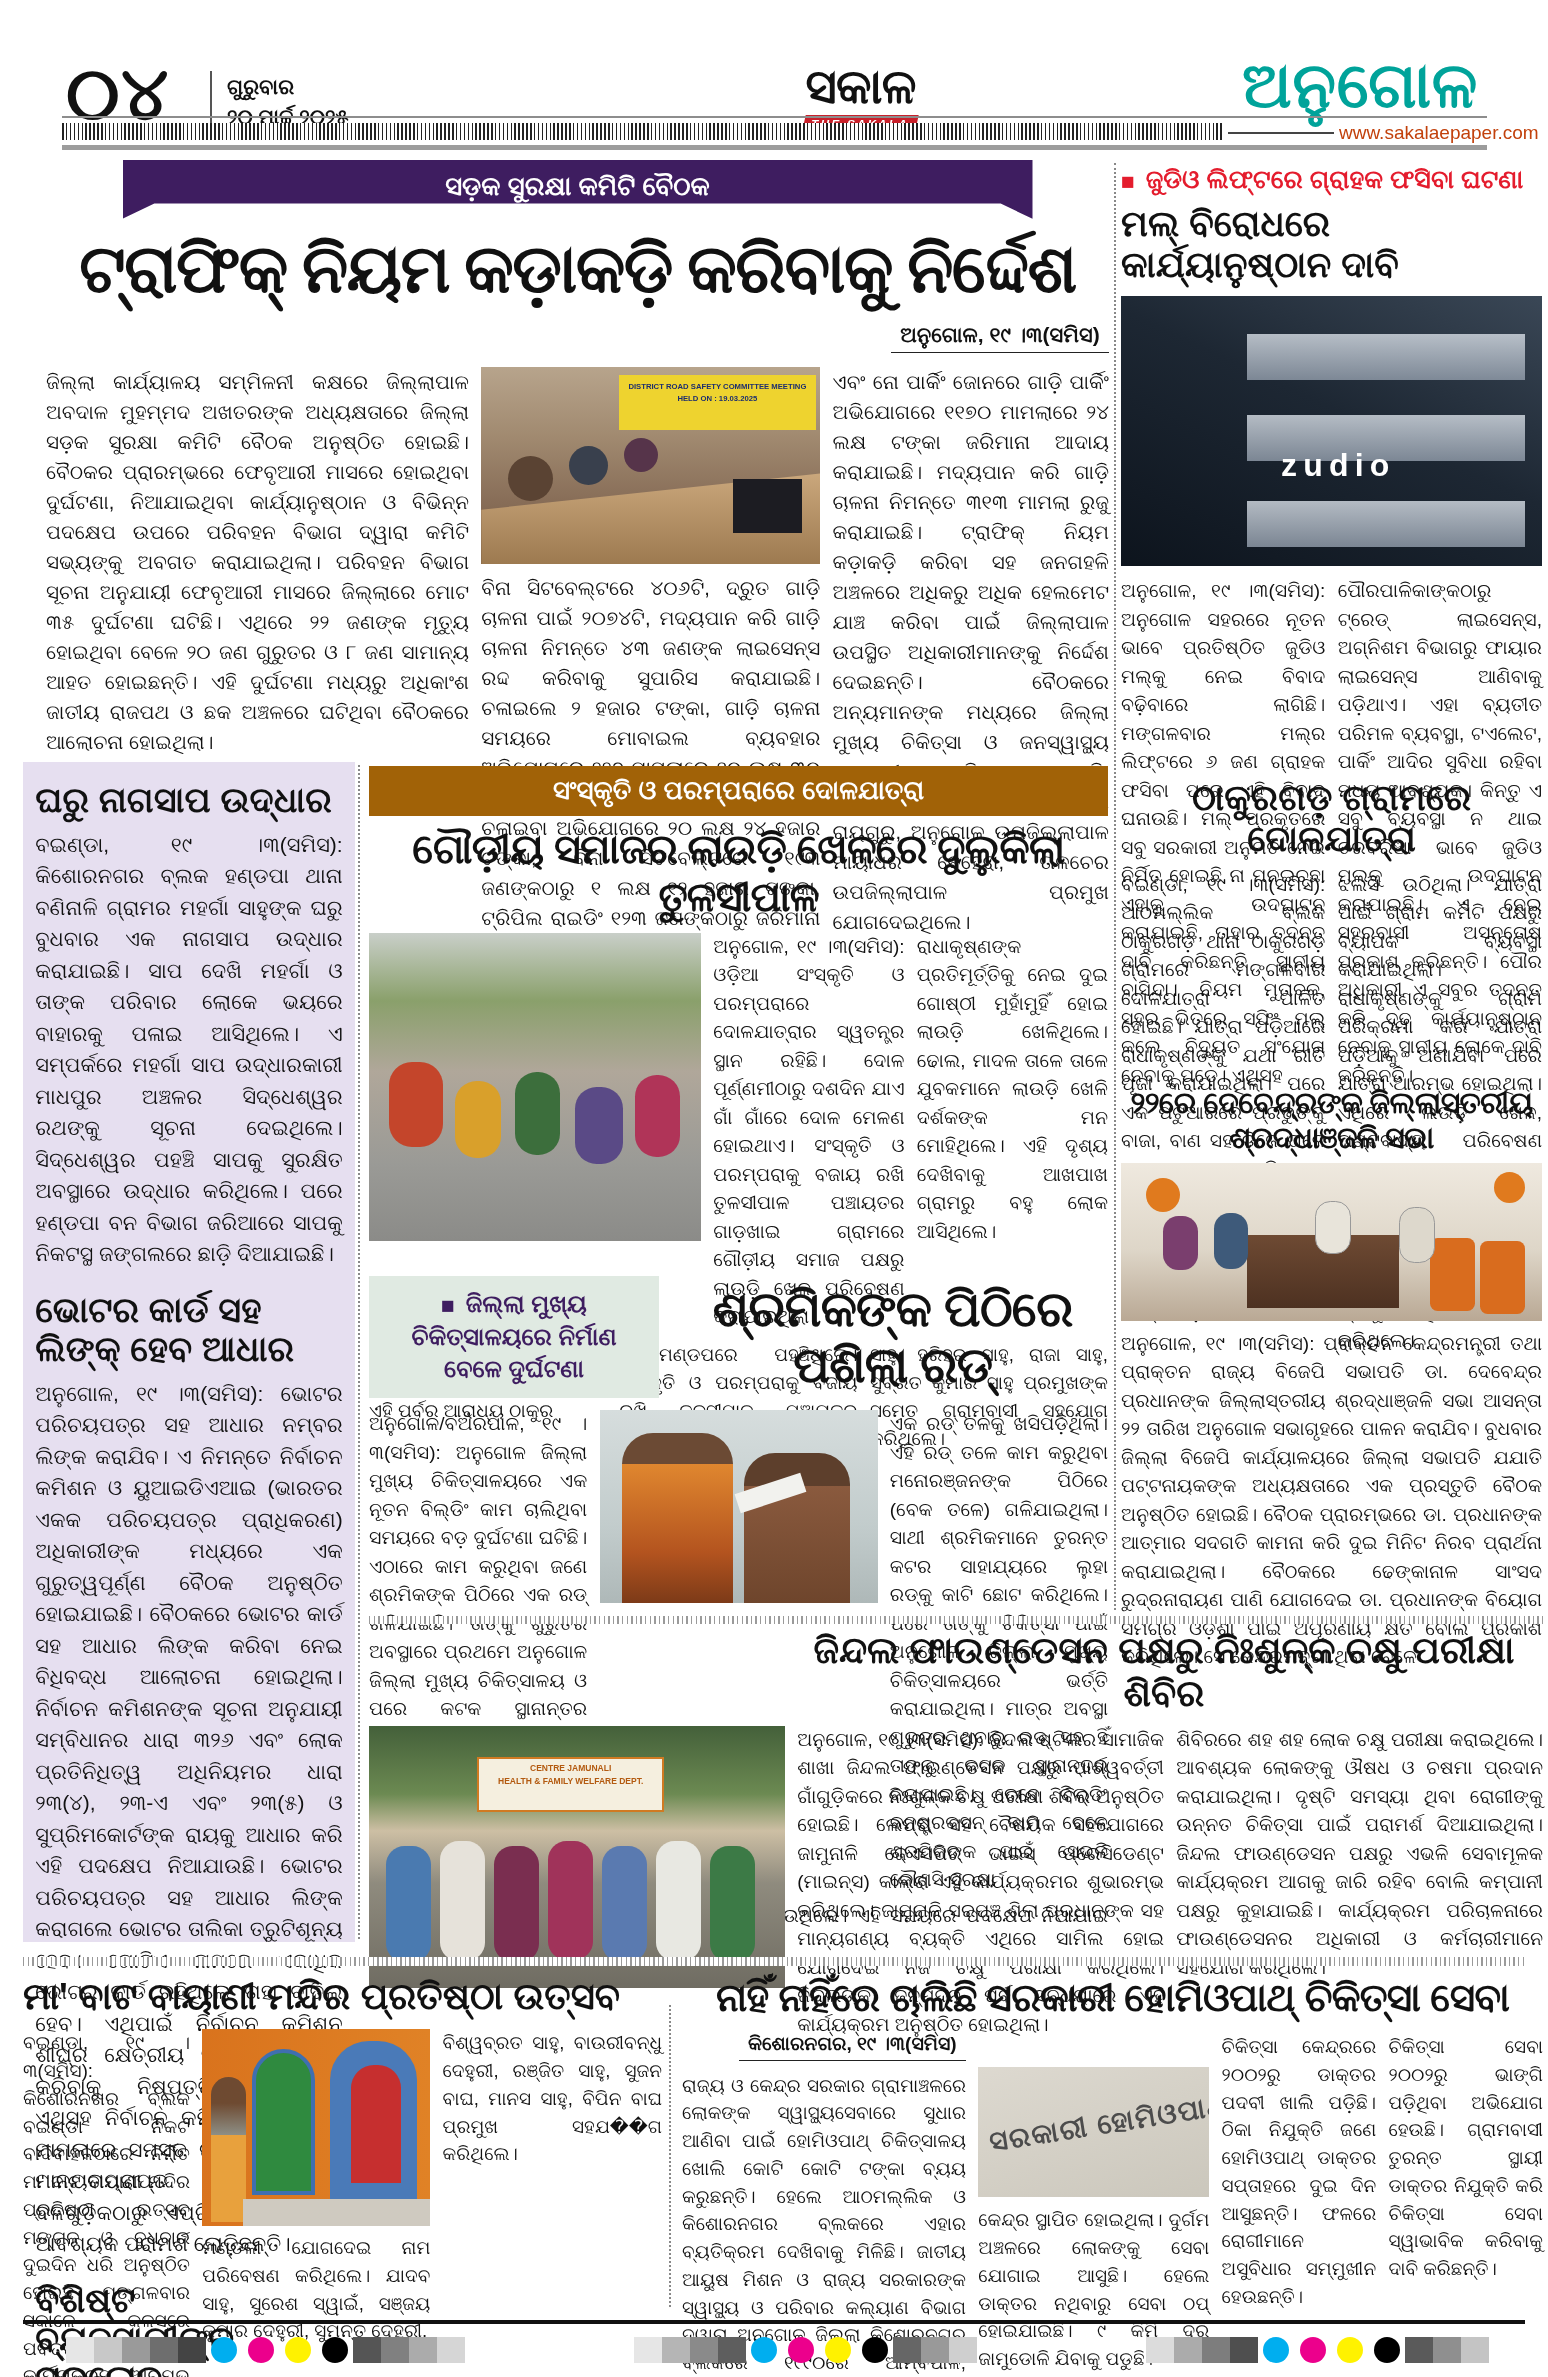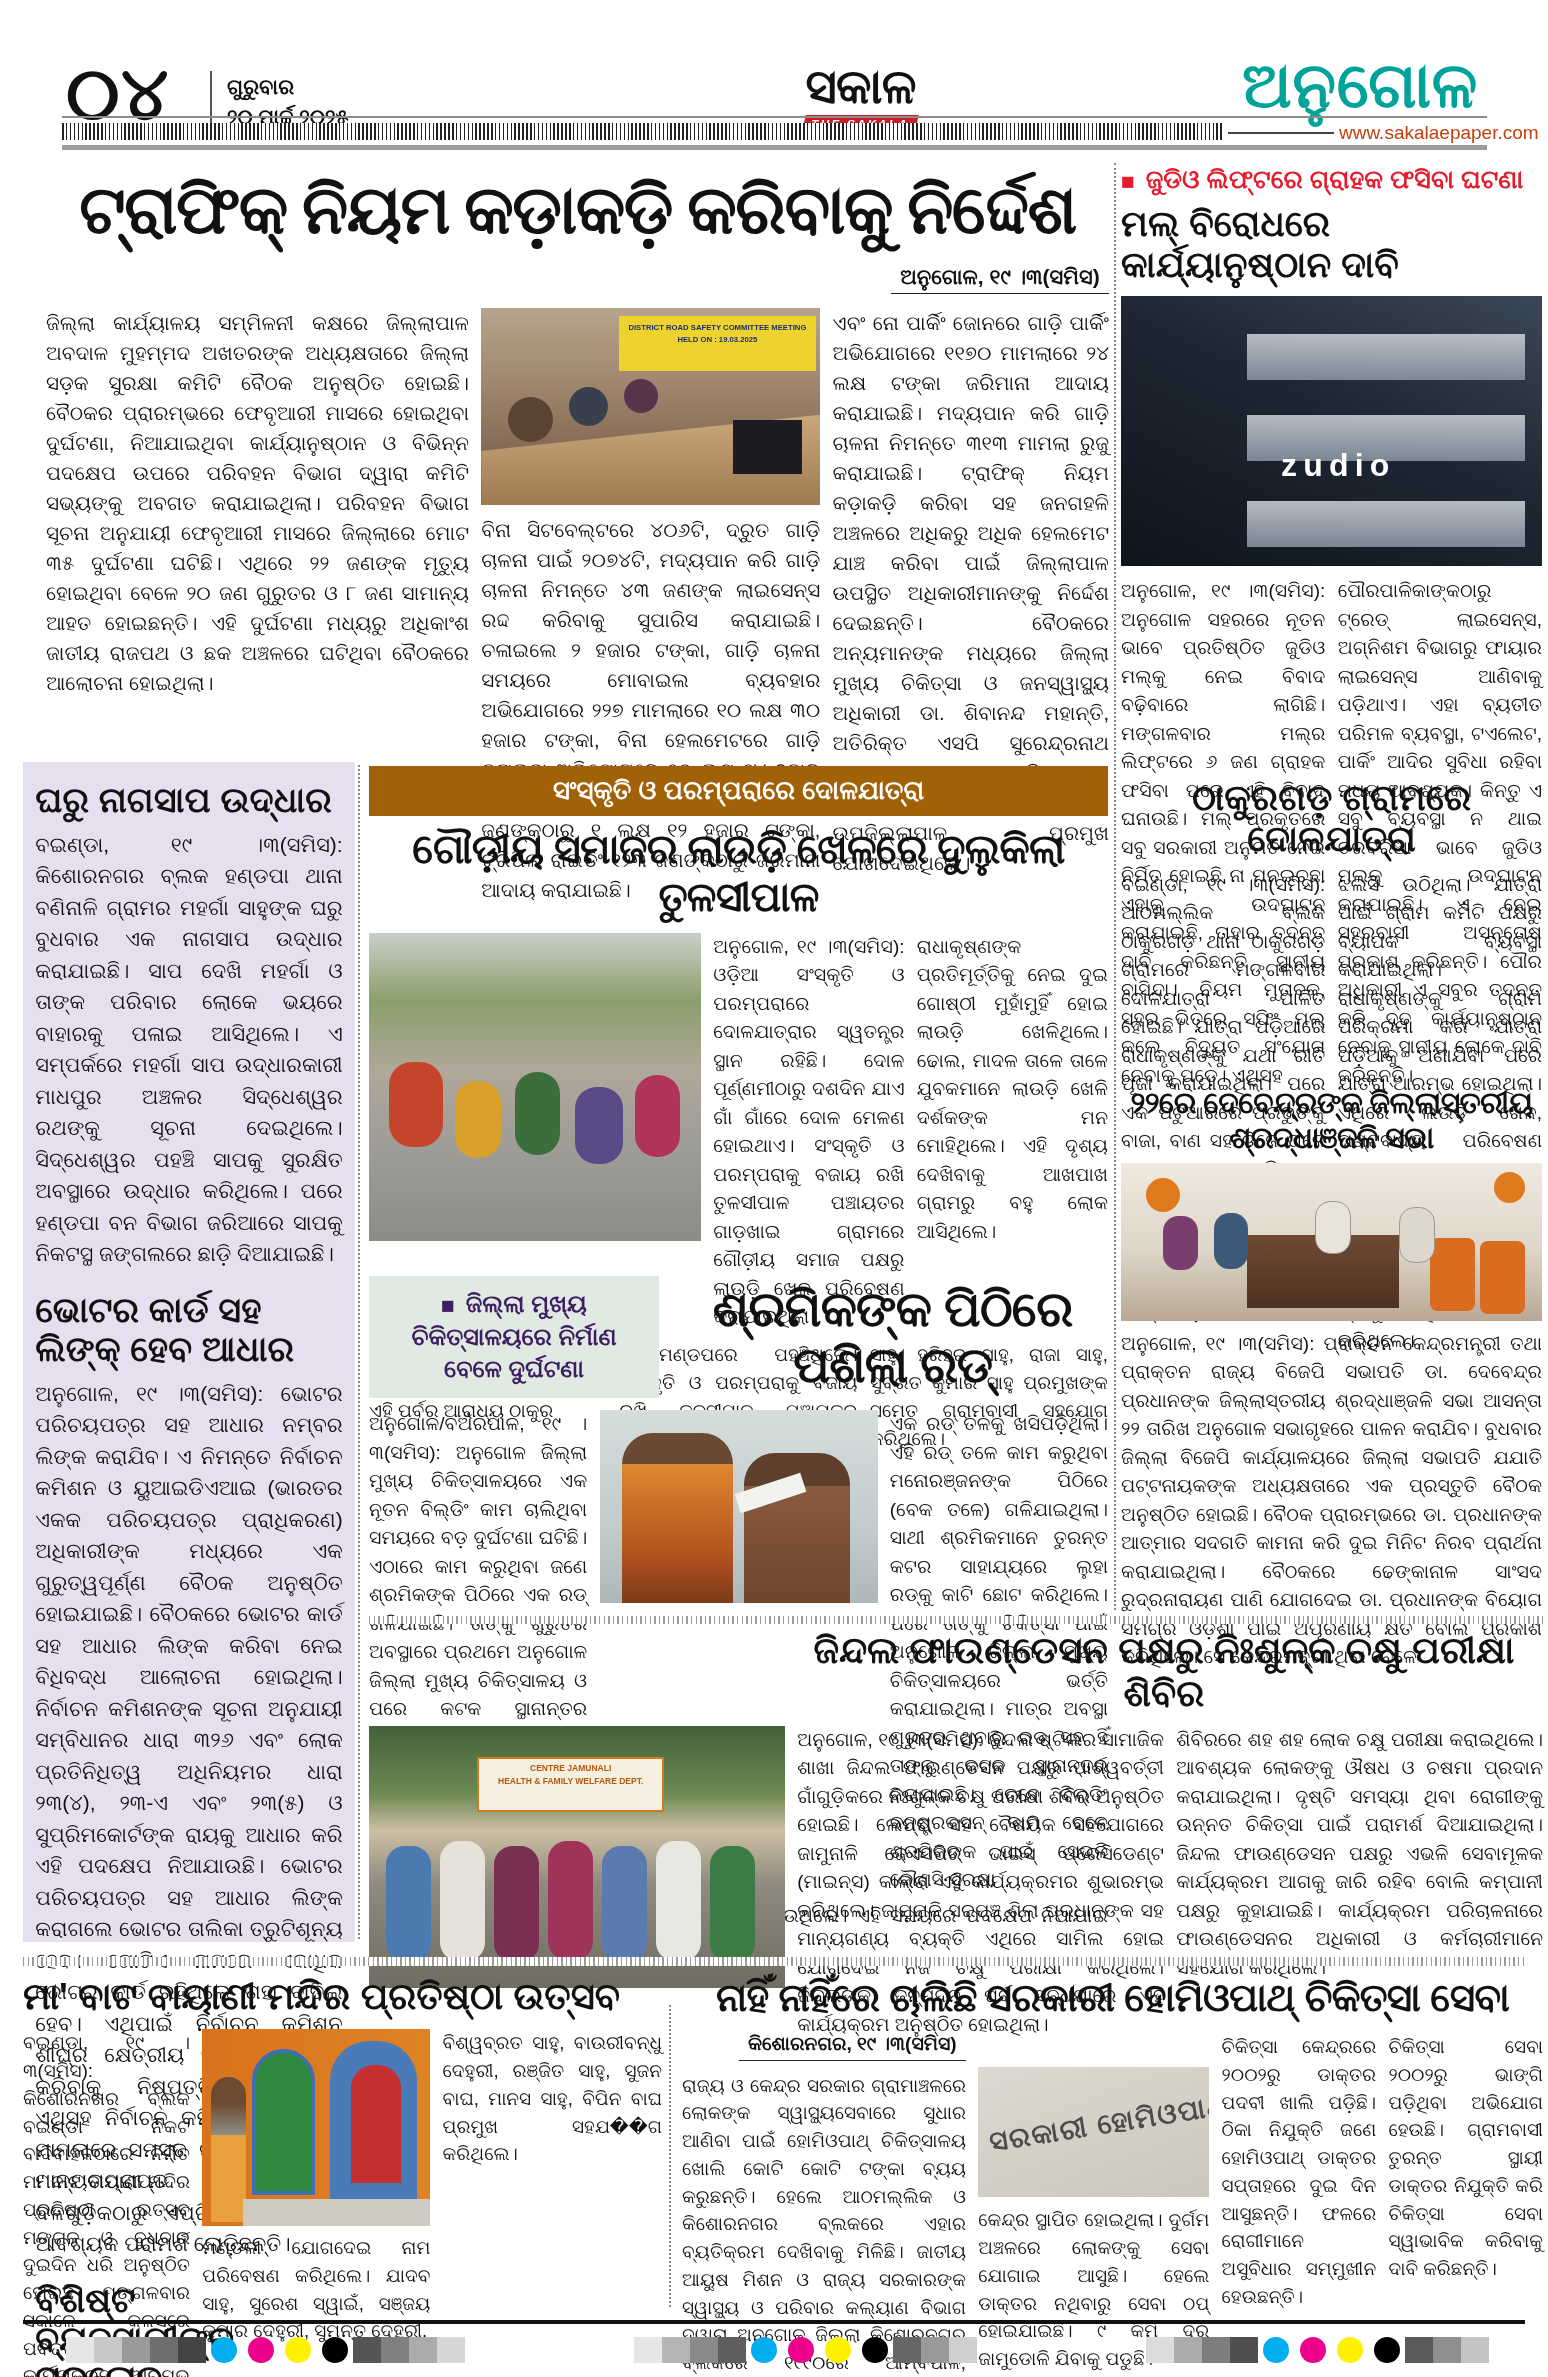--- a/index.html
+++ b/index.html
@@ -103,20 +103,21 @@
     <div class="logo-ribbon">THE SAKALA</div>
   </div>
   <div class="abs edition">ଅନୁଗୋଳ</div>
   <div class="abs rule-thin"></div>
   <div class="abs barcode"></div>
   <div class="abs hdr-line2"></div>
   <a href="#" class="abs website">www.sakalaepaper.com</a>
   <div class="abs rule-thick"></div>
 
   <div class="art" style="left:46px;top:160px;width:1063px;">
+    <div class="kick-banner" style="width:910px;margin:0 auto;">ସଡ଼କ ସୁରକ୍ଷା କମିଟି ବୈଠକ</div>
     <div class="h-xl" style="margin-top:14px;">ଟ୍ରାଫିକ୍ ନିୟମ କଡ଼ାକଡ଼ି କରିବାକୁ ନିର୍ଦ୍ଦେଶ</div>
     <div class="byline" style="margin:17px 0 14px;"><span>ଅନୁଗୋଳ, ୧୯ ।୩(ସମିସ)</span></div>
     <div class="cols">
       <div class="body" style="width:423px;flex:none;">ଜିଲ୍ଲା କାର୍ଯ୍ୟାଳୟ ସମ୍ମିଳନୀ କକ୍ଷରେ ଜିଲ୍ଲାପାଳ ଅବଦାଳ ମୁହମ୍ମଦ ଅଖତରଙ୍କ ଅଧ୍ୟକ୍ଷତାରେ ଜିଲ୍ଲା ସଡ଼କ ସୁରକ୍ଷା କମିଟି ବୈଠକ ଅନୁଷ୍ଠିତ ହୋଇଛି। ବୈଠକର ପ୍ରାରମ୍ଭରେ ଫେବୃଆରୀ ମାସରେ ହୋଇଥିବା ଦୁର୍ଘଟଣା, ନିଆଯାଇଥିବା କାର୍ଯ୍ୟାନୁଷ୍ଠାନ ଓ ବିଭିନ୍ନ ପଦକ୍ଷେପ ଉପରେ ପରିବହନ ବିଭାଗ ଦ୍ୱାରା କମିଟି ସଭ୍ୟଙ୍କୁ ଅବଗତ କରାଯାଇଥିଲା। ପରିବହନ ବିଭାଗ ସୂଚନା ଅନୁଯାୟୀ ଫେବୃଆରୀ ମାସରେ ଜିଲ୍ଲାରେ ମୋଟ ୩୫ ଦୁର୍ଘଟଣା ଘଟିଛି। ଏଥିରେ ୨୨ ଜଣଙ୍କ ମୃତ୍ୟୁ ହୋଇଥିବା ବେଳେ ୨୦ ଜଣ ଗୁରୁତର ଓ ୮ ଜଣ ସାମାନ୍ୟ ଆହତ ହୋଇଛନ୍ତି। ଏହି ଦୁର୍ଘଟଣା ମଧ୍ୟରୁ ଅଧିକାଂଶ ଜାତୀୟ ରାଜପଥ ଓ ଛକ ଅଞ୍ଚଳରେ ଘଟିଥିବା ବୈଠକରେ ଆଲୋଚନା ହୋଇଥିଲା।</div>
       <div style="width:339px;flex:none;">
         <div class="photo ph-traffic" style="width:339px;height:197px;">
           <div class="banner">
             <div>DISTRICT ROAD SAFETY COMMITTEE MEETING</div>
             <div>HELD ON : 19.03.2025</div>
           </div>

